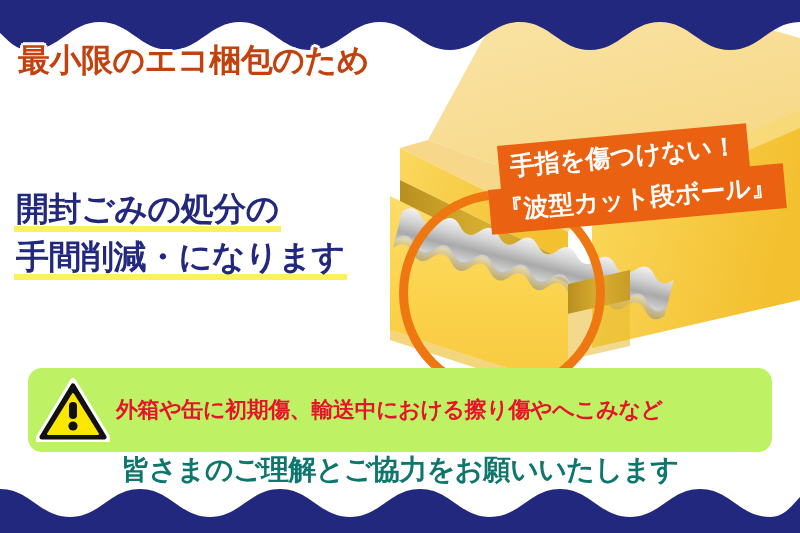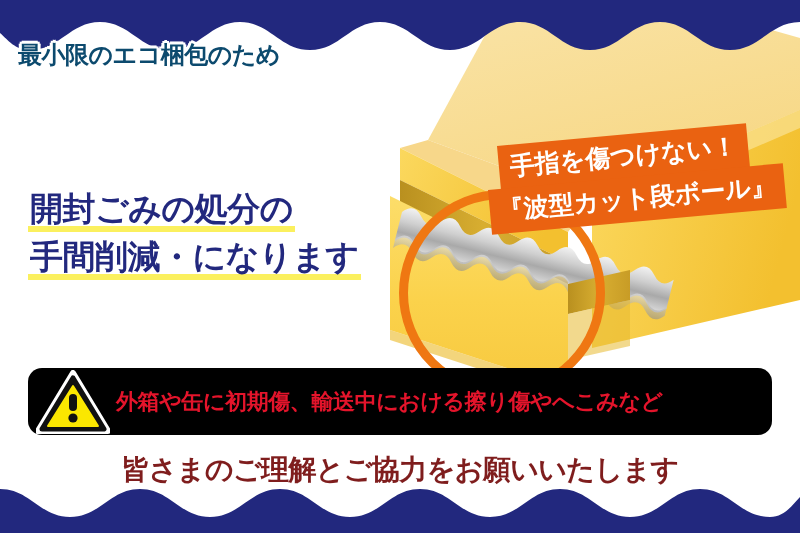--- a/index.html
+++ b/index.html
@@ -36,36 +36,36 @@
   }
 
   
   #headline {
     position: absolute;
     left: 18px;
     top: 40px;
     width: 520px;
   }
   .hl-line {
-    font-size: 24px;
+    font-size: 32px;
     font-weight: 700;
     line-height: 1.28;
-    color: #0c4a6e;
+    color: #c2410c;
     letter-spacing: -0.5px;
     white-space: nowrap;
     text-shadow:
        2px 0 0 #fff, -2px 0 0 #fff, 0 2px 0 #fff, 0 -2px 0 #fff,
        2px 2px 0 #fff, -2px 2px 0 #fff, 2px -2px 0 #fff, -2px -2px 0 #fff,
        3px 0 0 #fff, -3px 0 0 #fff, 0 3px 0 #fff, 0 -3px 0 #fff;
   }
 
   
   #submessage {
     position: absolute;
-    left: 30px;
+    left: 16px;
     top: 185px;
     width: 400px;
   }
   .sub-line {
     position: relative;
     display: block;
     font-size: 33px;
     font-weight: 700;
     line-height: 1.46;
     color: #22287e;
@@ -128,22 +128,22 @@
     box-sizing: border-box;
     pointer-events: none;
   }
 
   
   #warning-panel {
     position: absolute;
     left: 28px;
     top: 368px;
     width: 744px;
-    height: 67px;
-    background: #000000;
+    height: 84px;
+    background: #bef264;
     border-radius: 14px;
     box-sizing: border-box;
     display: flex;
     align-items: center;
     padding-left: 6px;
   }
   #warning-icon {
     flex: 0 0 auto;
     width: 74px;
     height: 64px;
@@ -162,21 +162,21 @@
 
   
   #closing-line {
     position: absolute;
     left: 0;
     top: 451px;
     width: 800px;
     text-align: center;
     font-size: 28px;
     font-weight: 700;
-    color: #7f1d1d;
+    color: #0f766e;
     letter-spacing: -0.6px;
     white-space: nowrap;
   }
 </style>
 </head>
 <body>
 
 <div id="stage">
 
   <svg id="box-illustration" viewBox="0 0 470 400" aria-hidden="true">

